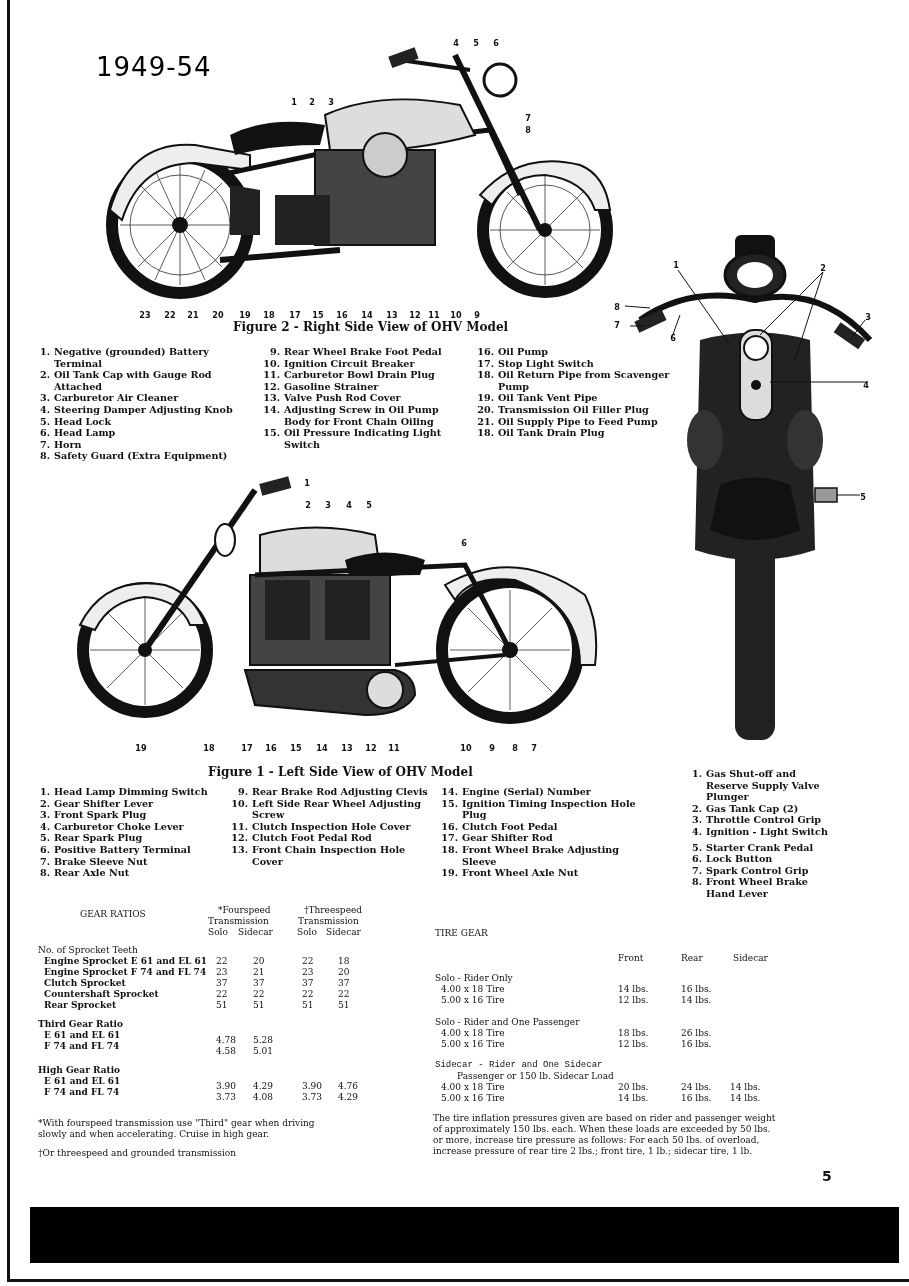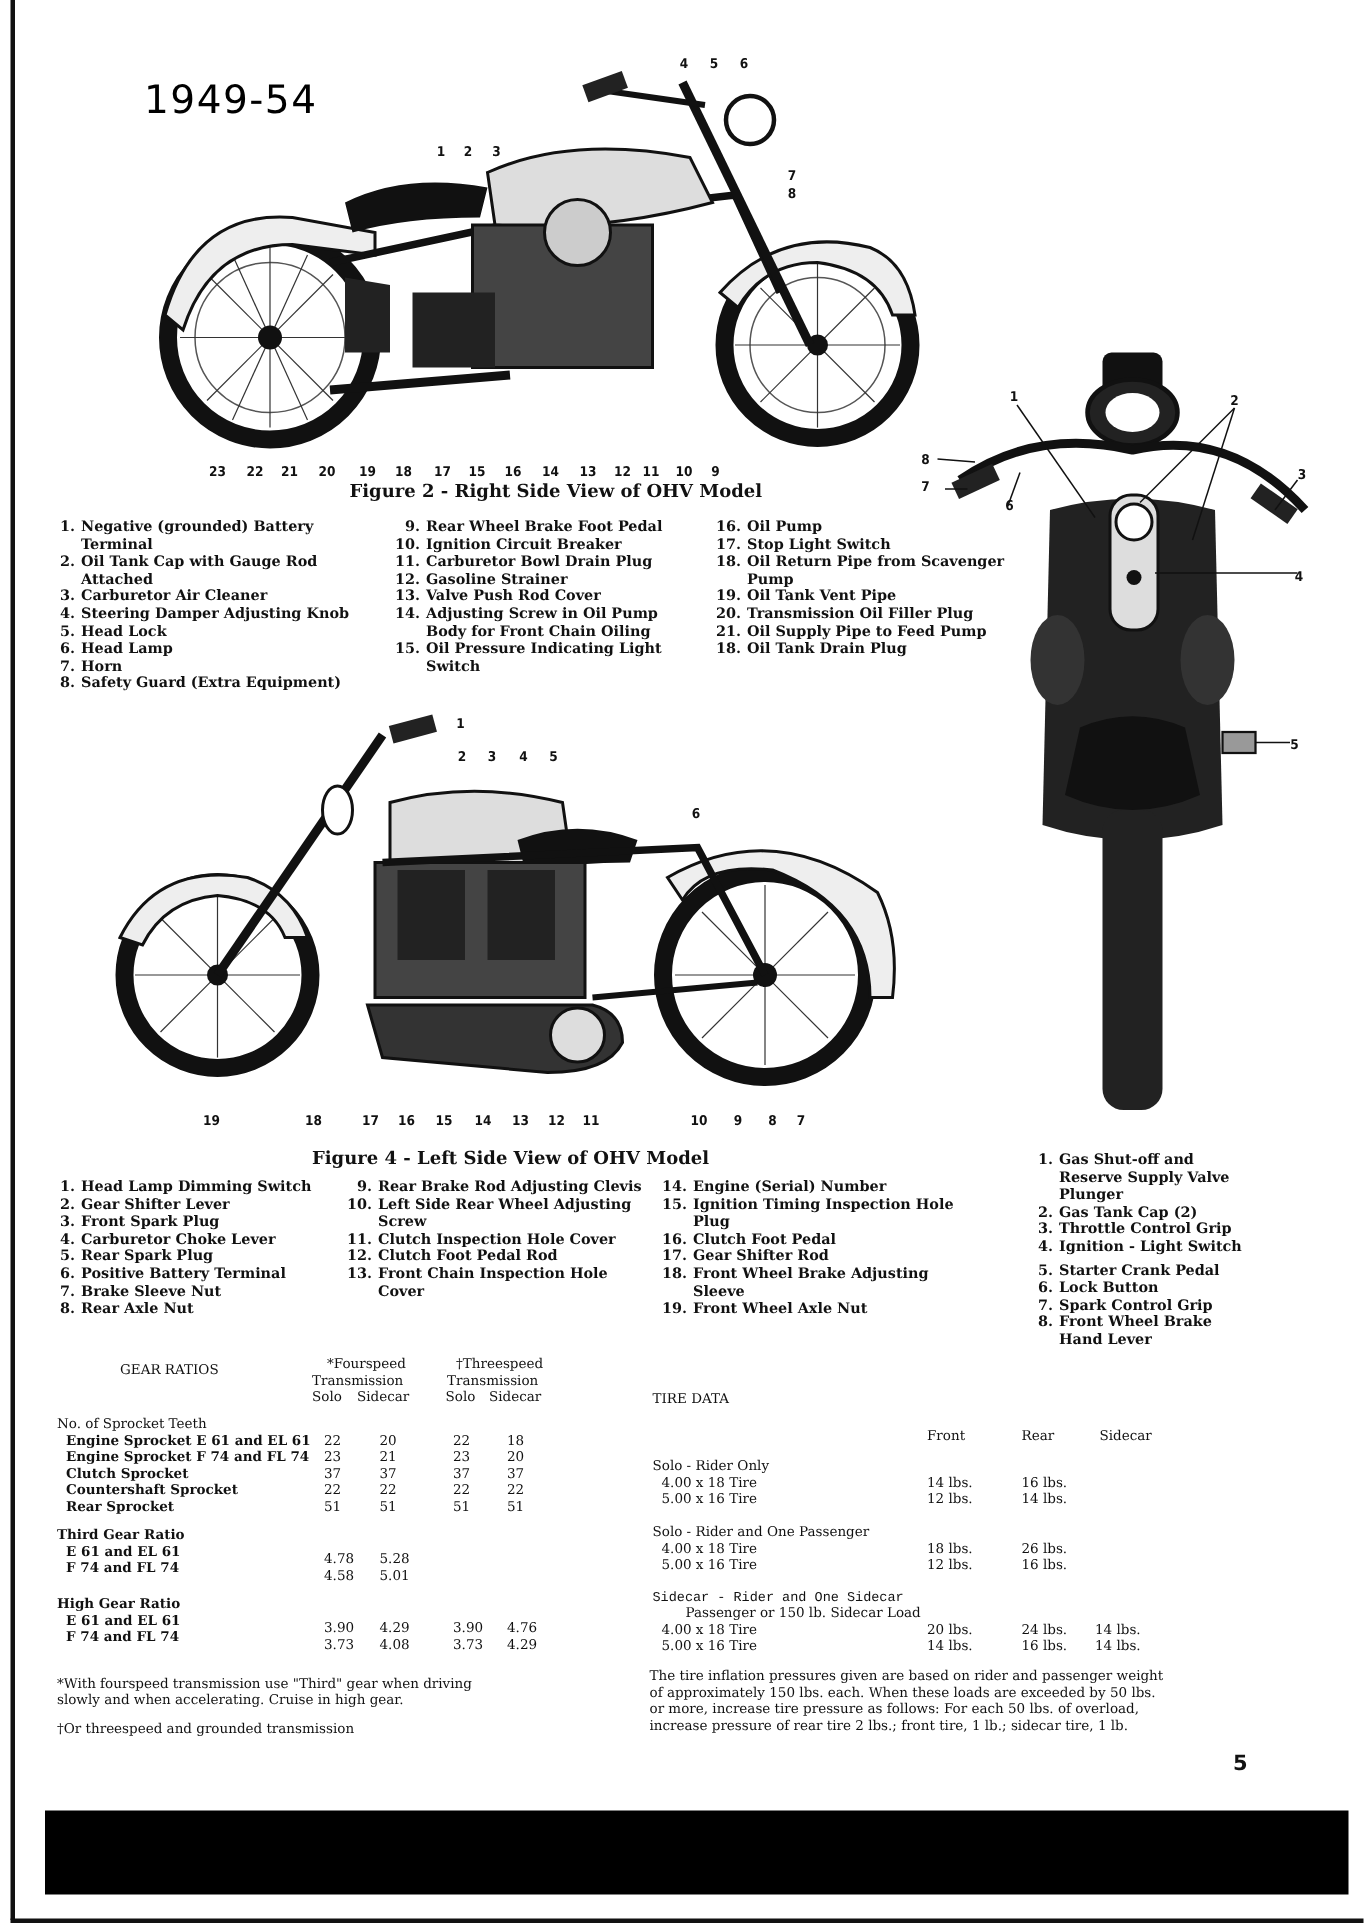--- a/index.html
+++ b/index.html
@@ -318,21 +318,21 @@
     <span style="left:296px;top:0;">15</span>
     <span style="left:322px;top:0;">14</span>
     <span style="left:347px;top:0;">13</span>
     <span style="left:371px;top:0;">12</span>
     <span style="left:394px;top:0;">11</span>
     <span style="left:466px;top:0;">10</span>
     <span style="left:492px;top:0;">9</span>
     <span style="left:515px;top:0;">8</span>
     <span style="left:534px;top:0;">7</span>
   </div>
-  <div class="fig-caption" style="left:208px;top:765px;">Figure 4 - Left Side View of OHV Model</div>
+  <div class="fig-caption" style="left:208px;top:765px;">Figure 1 - Left Side View of OHV Model</div>
 
   <div class="legend" style="left:32px;top:786px;width:195px;">
     <div class="item">
         <span class="num">1.</span>
         <span class="txt">Head Lamp Dimming Switch</span>
       </div>
     <div class="item">
         <span class="num">2.</span>
         <span class="txt">Gear Shifter Lever</span>
       </div>
@@ -534,21 +534,21 @@
         <span class="cell" style="left:264px;">3.73</span>
         <span class="cell" style="left:300px;">4.29</span>
       </div>
   </div>
 
   <div class="footnote" style="left:38px;top:1118px;width:300px;">*With fourspeed transmission use "Third" gear when driving slowly and when accelerating. Cruise in high gear.</div>
   <div class="footnote" style="left:38px;top:1148px;width:300px;">†Or threespeed and grounded transmission</div>
 
   <div class="tire">
     <div class="row" style="top:0;">
-        <span class="cell" style="left:2px;">TIRE DATA</span>
+        <span class="cell" style="left:2px;">TIRE GEAR</span>
       </div>
     <div class="row" style="top:25px;">
       <span class="cell" style="left:185px;">Front</span>
       <span class="cell" style="left:248px;">Rear</span>
       <span class="cell" style="left:300px;">Sidecar</span>
     </div>
 
     <div class="row" style="top:45px;">
         <span class="cell" style="left:2px;">Solo - Rider Only</span>
       </div>

